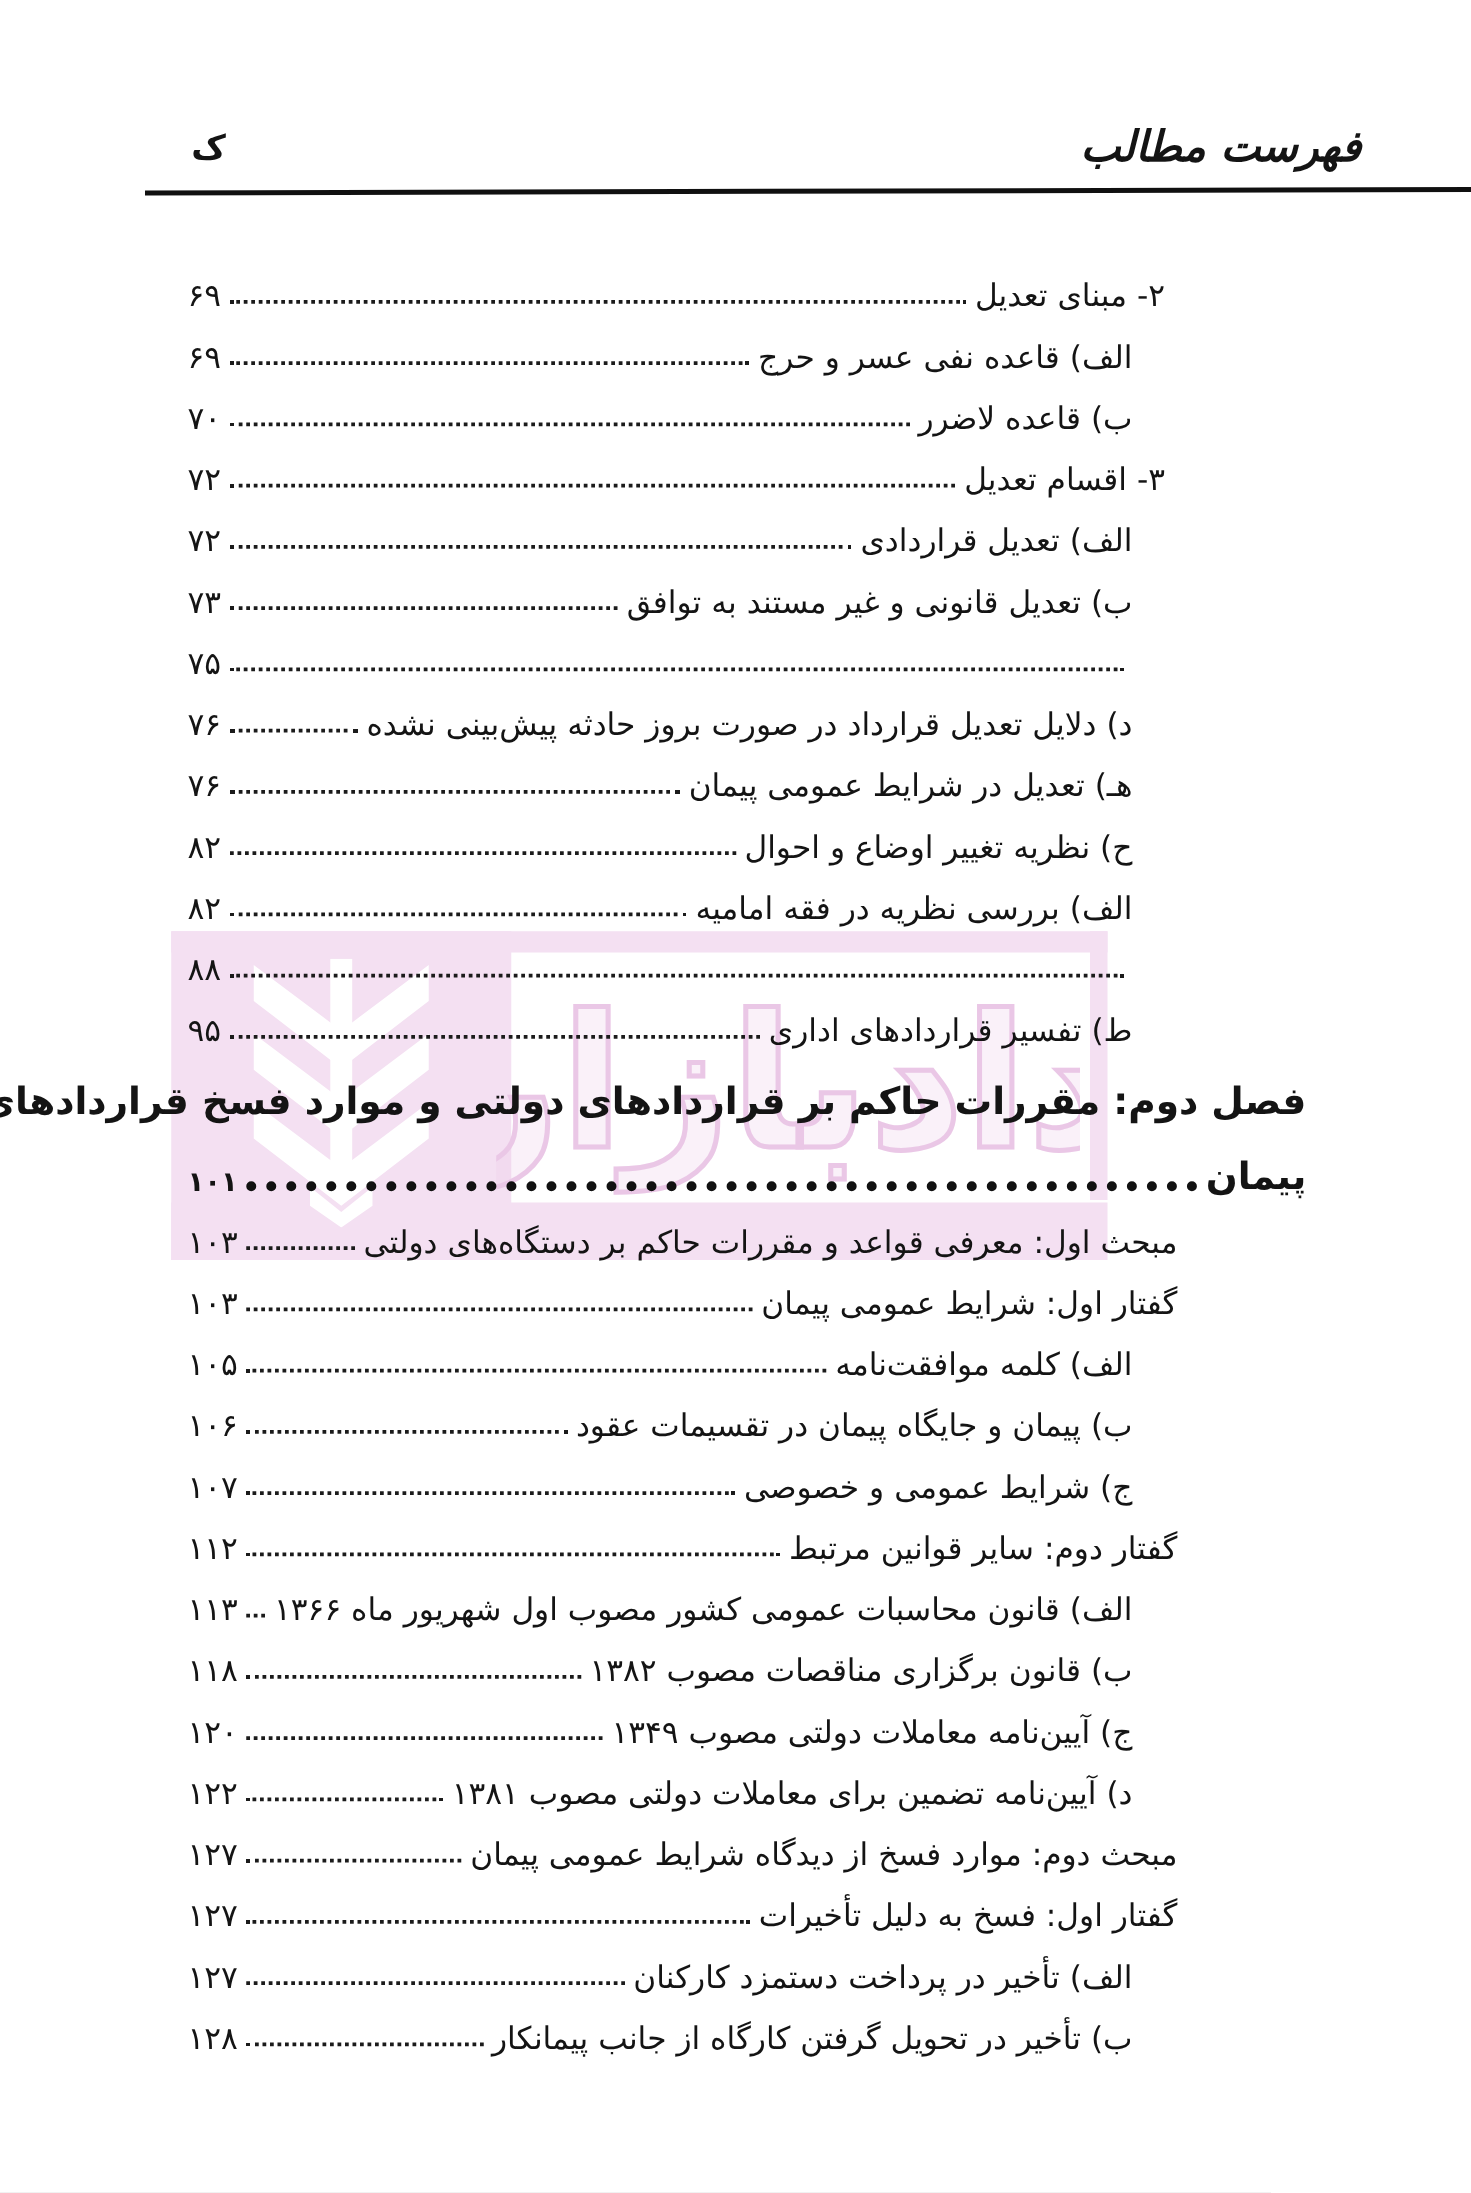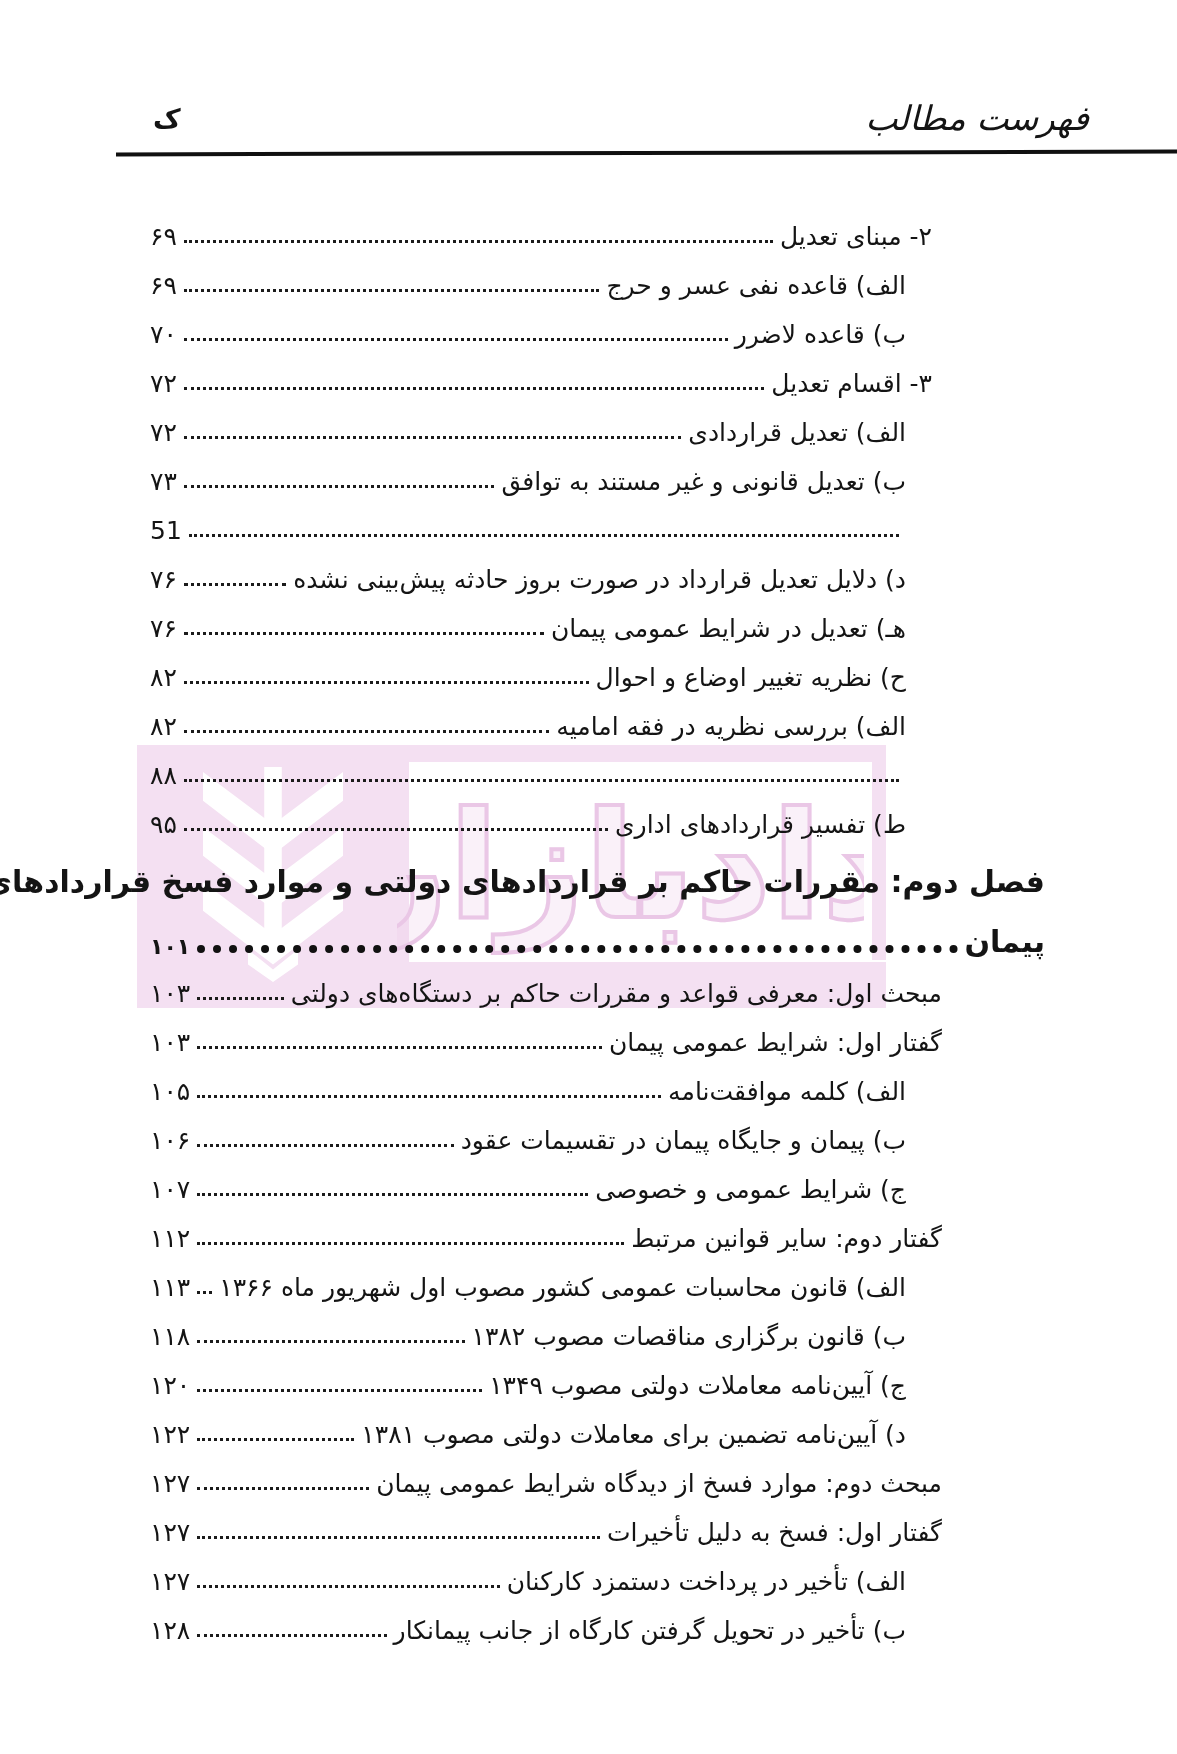--- a/index.html
+++ b/index.html
@@ -4,21 +4,21 @@
 <style>
   html,body{margin:0;padding:0;background:#e8e8e8;}
   .page{
     position:relative;width:1177px;height:1754px;background:#ffffff;
     margin:0 auto;overflow:hidden;
     font-family:"DejaVu Sans",sans-serif;color:#141414;
   }
   
   .hdr-title{
     position:absolute;top:98px;right:88px;
-    font-size:34px;font-weight:400;font-style:italic;direction:rtl;
+    font-size:34px;font-weight:700;font-style:italic;direction:rtl;
     letter-spacing:-1px;
     margin-left:35px;
   }
   .hdr-letter{
     position:absolute;top:103px;left:153px;font-size:27px;font-weight:600;
   }
   .hdr-rule{
     position:absolute;top:151px;left:116px;right:0;height:4px;background:#101010;
     transform:rotate(-0.15deg);
   }
@@ -110,21 +110,21 @@
       <span class="leader"></span>
       <span class="pagenum">۷۲</span>
     </div>
       <div class="toc-row lvl-letter">
       <span class="entry-text">ب) تعدیل قانونی و غیر مستند به توافق</span>
       <span class="leader"></span>
       <span class="pagenum">۷۳</span>
     </div>
       <div class="toc-row lvl-letter">
       <span class="leader"></span>
-      <span class="pagenum">51</span>
+      <span class="pagenum">۷۵</span>
     </div>
       <div class="toc-row lvl-letter">
       <span class="entry-text">د) دلایل تعدیل قرارداد در صورت بروز حادثه پیش‌بینی نشده</span>
       <span class="leader"></span>
       <span class="pagenum">۷۶</span>
     </div>
       <div class="toc-row lvl-letter">
       <span class="entry-text">هـ) تعدیل در شرایط عمومی پیمان</span>
       <span class="leader"></span>
       <span class="pagenum">۷۶</span>

